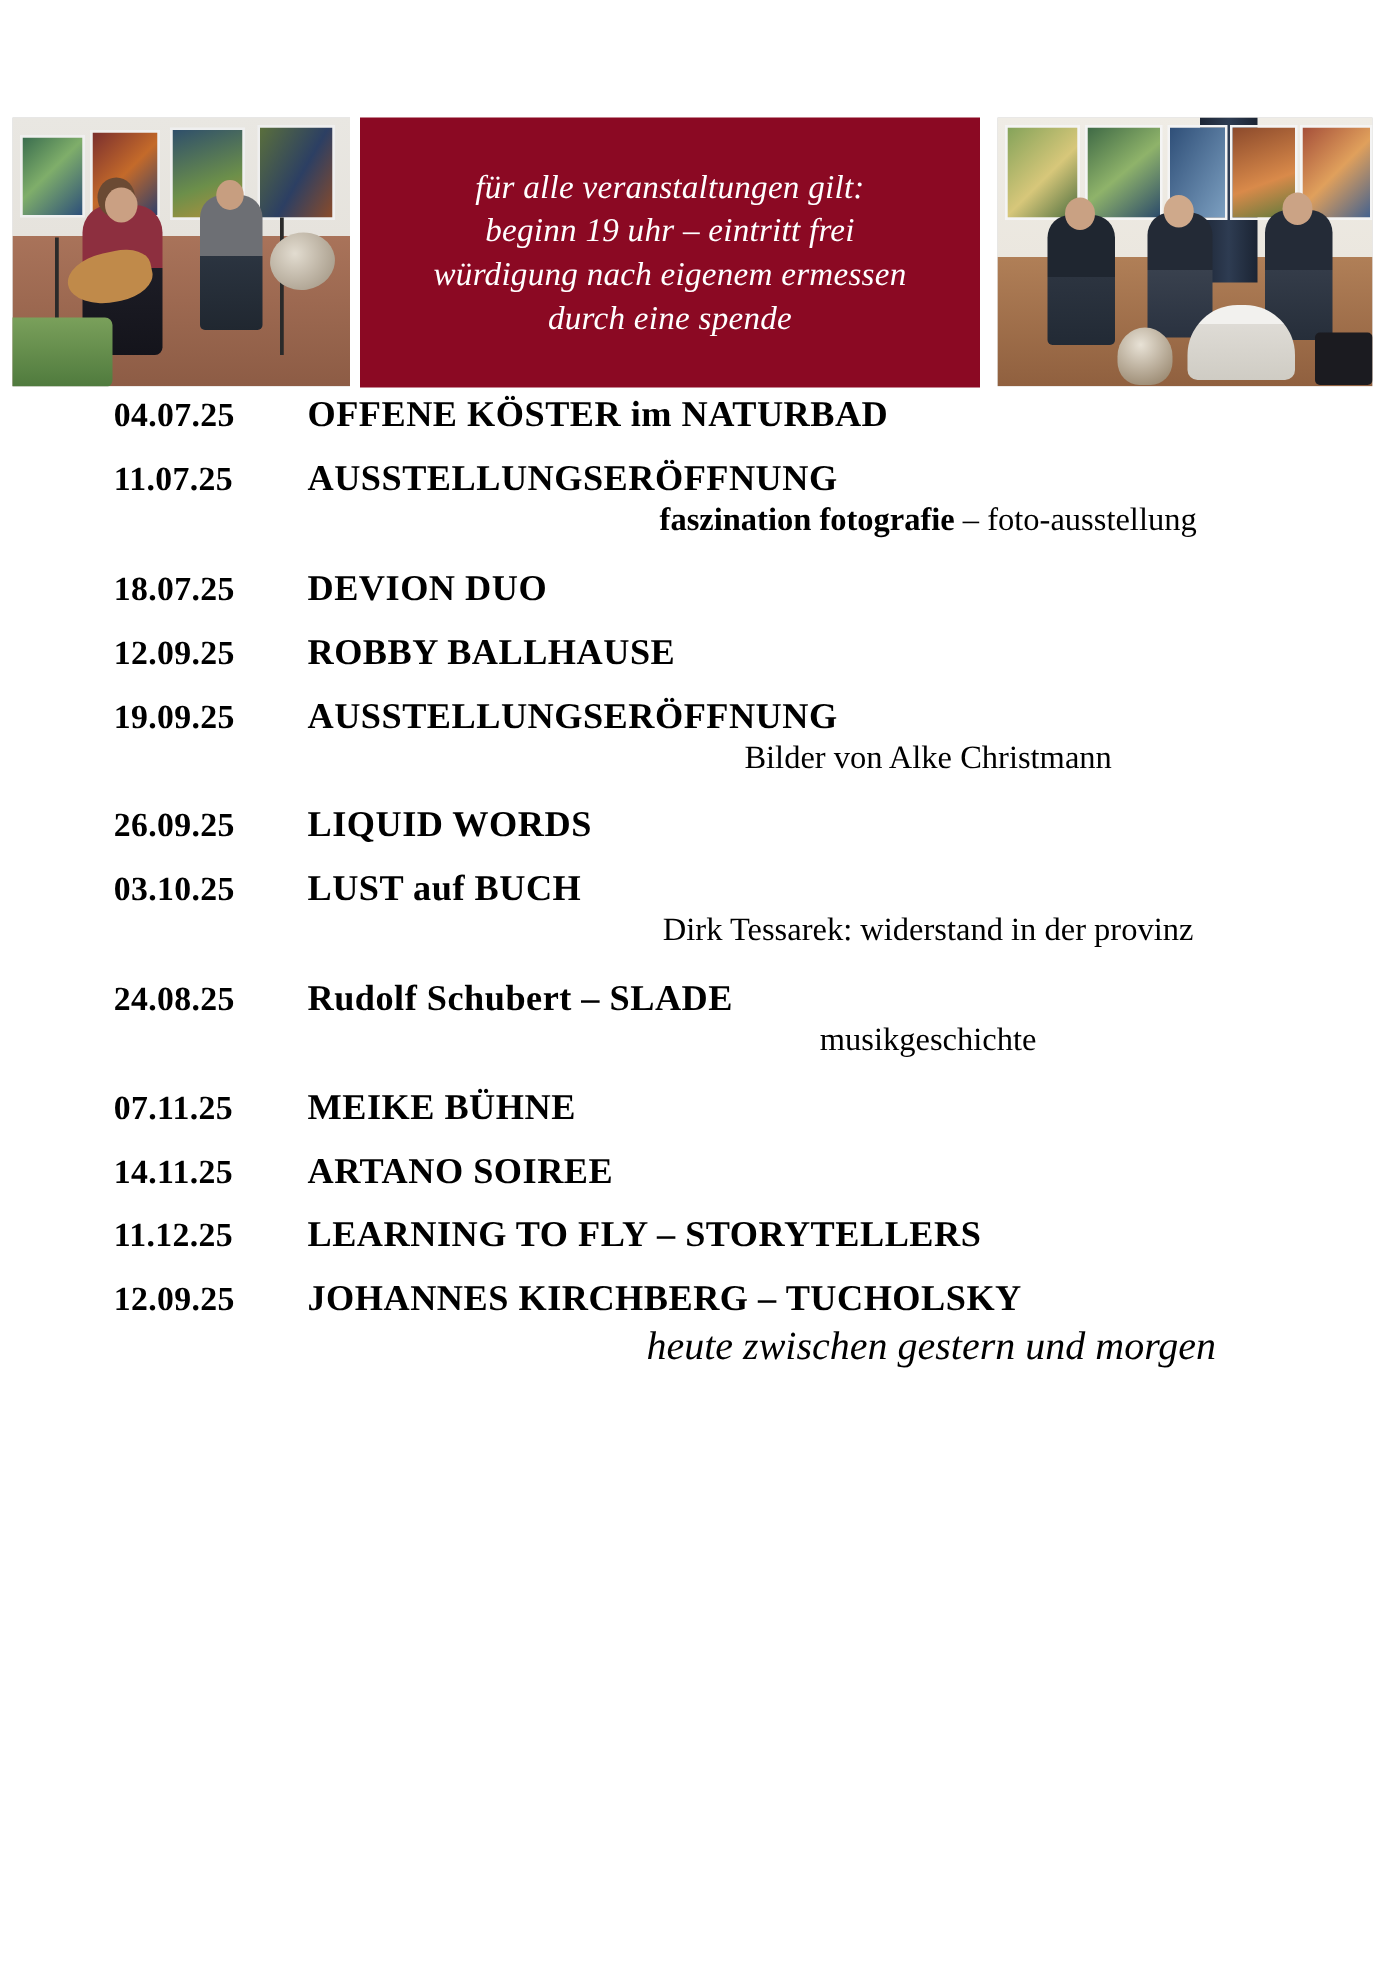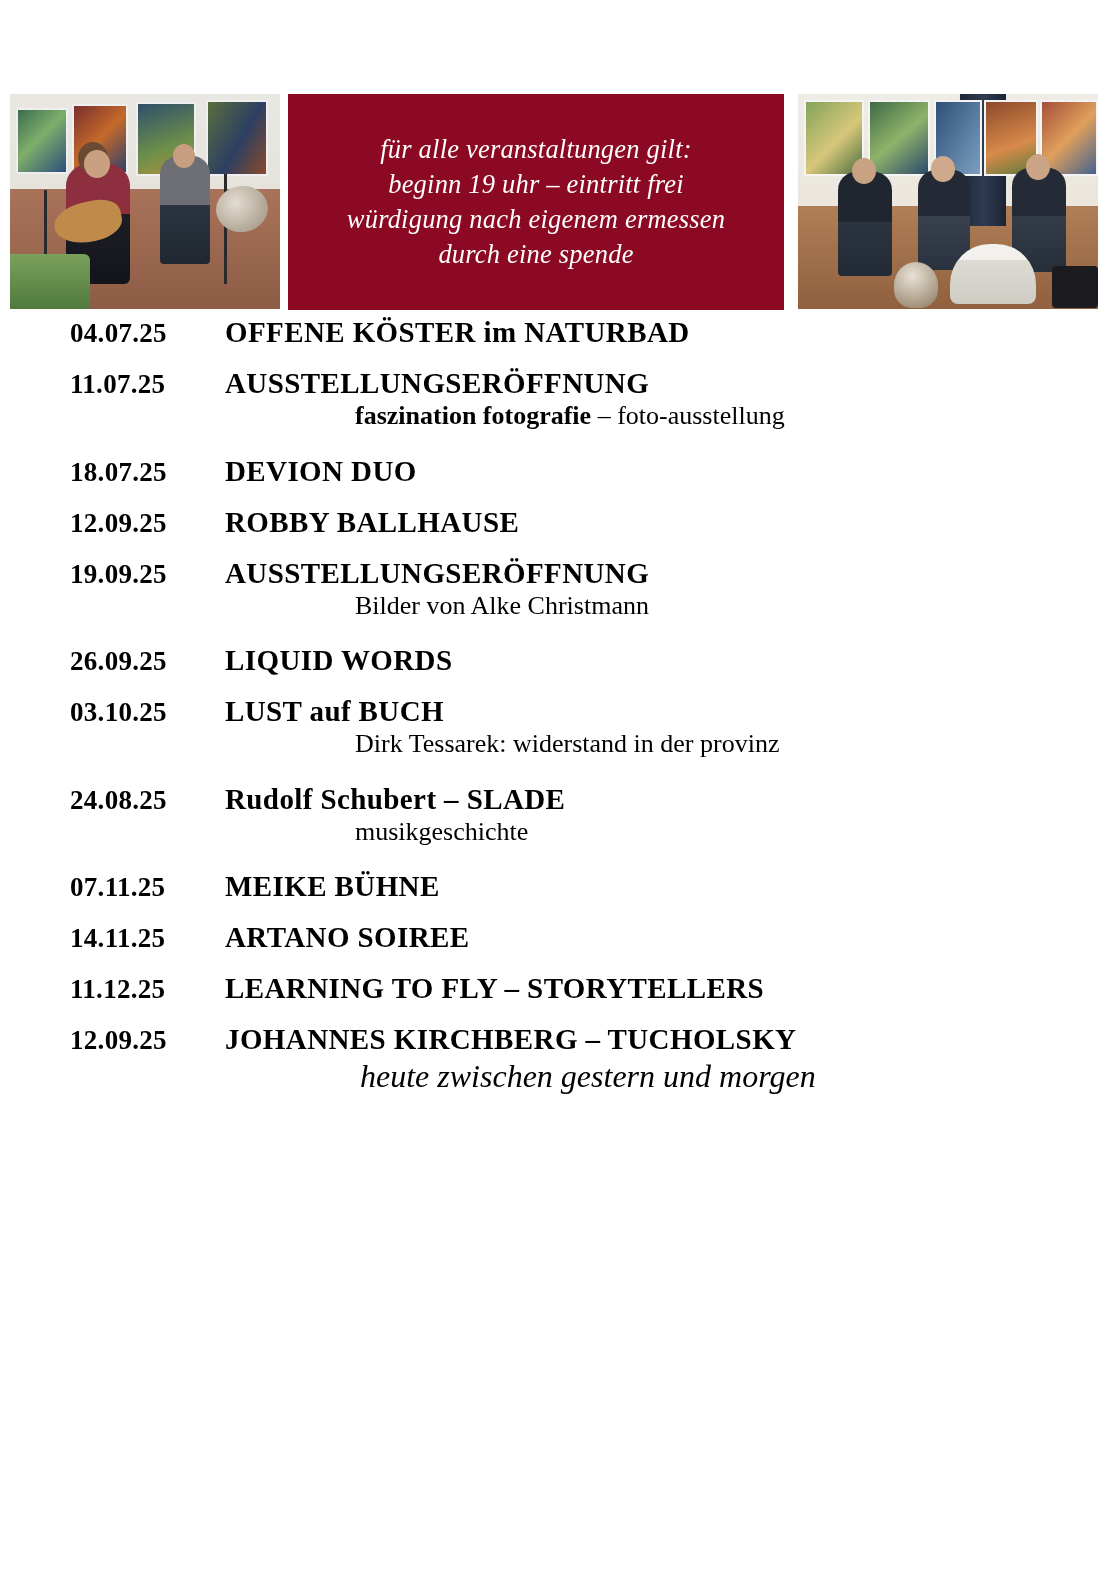--- a/index.html
+++ b/index.html
@@ -189,20 +189,21 @@
   
   .program {
     position: absolute;
     top: 316px;
     left: 0;
     width: 1109px;
   }
   .event {
     position: relative;
     margin-bottom: 18px;
+    padding-left: 21px;
   }
   .event .row {
     display: flex;
     align-items: baseline;
   }
   .event .date {
     width: 225px;
     padding-left: 70px;
     box-sizing: border-box;
     font-weight: bold;
@@ -214,20 +215,21 @@
     font-weight: bold;
     font-size: 29px;
     letter-spacing: 0.4px;
     white-space: nowrap;
   }
   .event .sub {
     margin-left: 355px;
     font-size: 26px;
     line-height: 1.25;
     white-space: nowrap;
+    text-align: center;
   }
   .event .sub .bold { font-weight: bold; }
   .event .sub.italic { font-style: italic; font-size: 32px; margin-left: 360px; }
   .event.with-sub { margin-bottom: 22px; }
 </style>
 </head>
 <body>
 
 <div class="header">
 

